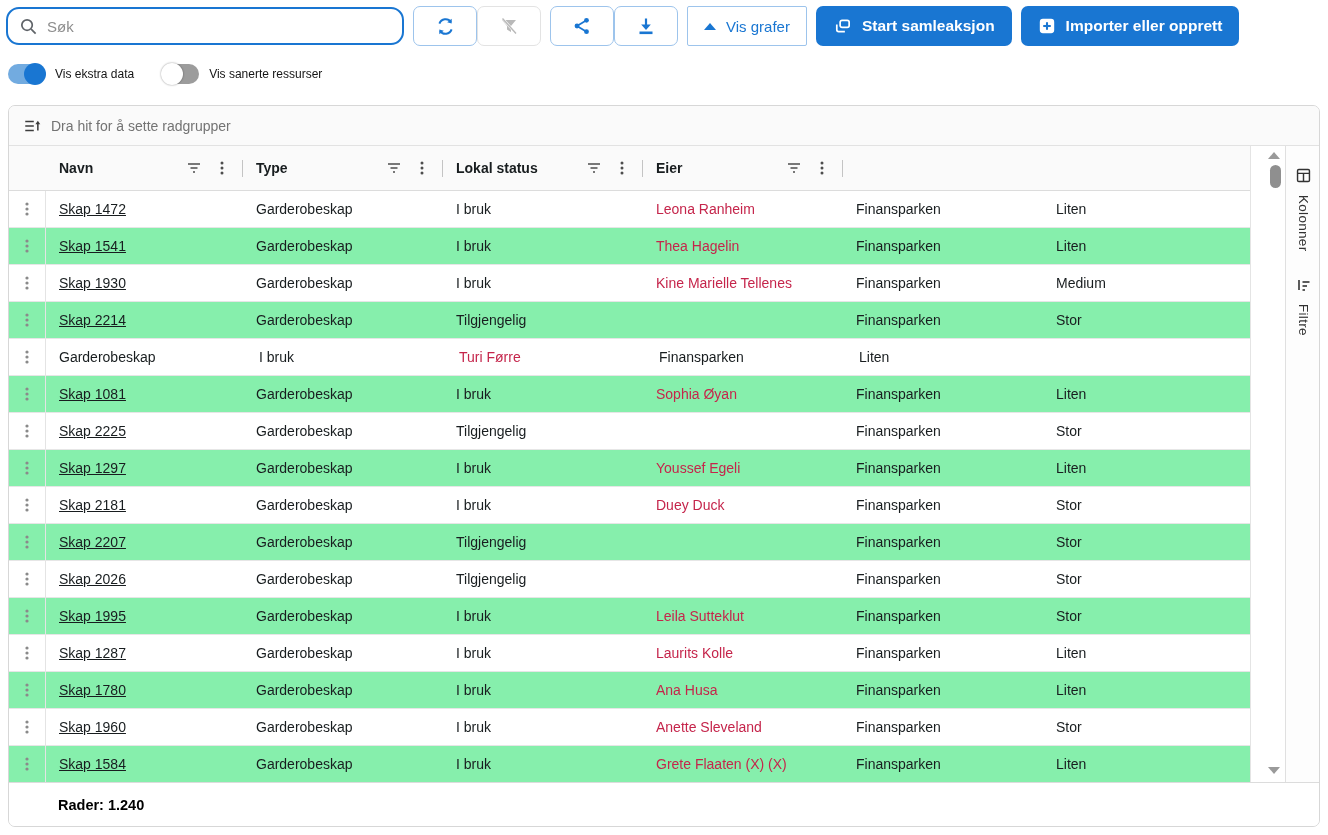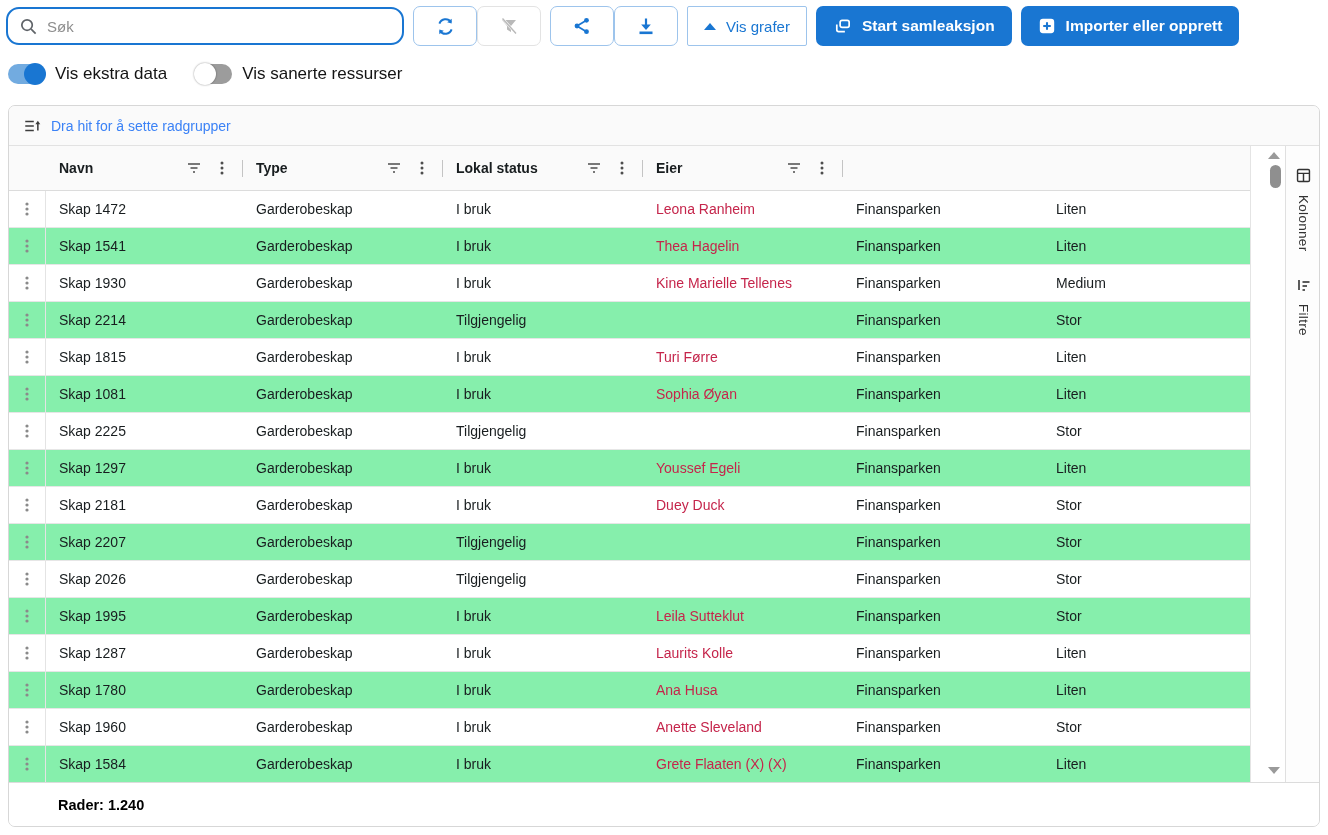--- a/index.html
+++ b/index.html
@@ -24,27 +24,27 @@
     border-bottom:7px solid var(--accent); }
 
   
   .toggles { display:flex; align-items:center; margin:16px 0 0 8px; height:24px; gap:10px; }
   .switch { width:37px; height:20px; border-radius:11px; position:relative; flex:none; cursor:pointer; }
   .switch.on  { background:#72abe0; }
   .switch.on  .knob { position:absolute; right:-1px; top:-1px; width:22px; height:22px; border-radius:50%; background:var(--accent); }
   .switch.off { background:#9c9c9c; }
   .switch.off .knob { position:absolute; left:-1px; top:-1px; width:22px; height:22px; border-radius:50%;
     background:#fff; box-shadow:0 0 2px rgba(0,0,0,.45); }
-  .toggle-label { font-size:17px; color:#141414; margin-right:18px; }
+  .toggle-label { font-size:12px; color:#141414; margin-right:18px; }
 
   
   .panel { margin:19px 8px 0 8px; height:722px; border:1px solid #d7d7d7; border-radius:7px;
     background:#fff; display:flex; flex-direction:column; overflow:hidden; }
   .row-group-bar { height:40px; flex:none; background:#fafafa; border-bottom:1px solid #e2e2e2;
-    display:flex; align-items:center; gap:10px; padding-left:14px; font-size:14px; color:#3b82f6; }
+    display:flex; align-items:center; gap:10px; padding-left:14px; font-size:14px; color:#737373; }
   .row-group-bar .rg-icon { color:#3c3c3c; display:flex; }
 
   .panel-main { flex:1; display:flex; min-height:0; }
   .grid-area { width:1242px; flex:none; display:flex; flex-direction:column; border-right:1px solid #e4e4e4; }
 
   .header-row { height:45px; flex:none; display:flex; align-items:stretch; background:#fafafa; border-bottom:1px solid #dcdcdc; }
   .h-handle { width:37px; flex:none; }
   .h-cell { width:200px; flex:none; display:flex; align-items:center; padding:0 14px 0 13px; position:relative; }
   .h-cell.first { width:197px; }
   .h-cell.last { flex:1; }
@@ -52,21 +52,21 @@
   .h-label { font-size:14px; font-weight:bold; color:#181d1f; flex:1; }
   .h-ico { display:flex; color:#4d4d4d; cursor:pointer; }
   .h-ico + .h-ico { margin-left:13px; }
 
   .rows { flex:1; overflow:hidden; }
   .row { height:37px; display:flex; align-items:stretch; background:#fff; border-bottom:1px solid #e6e6e6; }
   .row.alt { background:#86efac; }
   .cell-handle { width:37px; flex:none; border-right:1px solid #e4e4e4; display:flex; align-items:center; justify-content:center; color:#8a8a8a; cursor:grab; }
   .cell { width:200px; flex:none; display:flex; align-items:center; padding:0 8px 0 13px;
     font-size:14px; white-space:nowrap; overflow:hidden; }
-  .cell.first { width:197px; }
+  .cell.first { width:197px;text-decoration:underline; }
   .cell.last { flex:1; }
   .owner-link { color:var(--owner-red); cursor:pointer; }
 
   
   .vscroll { width:34px; flex:none; display:flex; flex-direction:column; align-items:flex-end; padding:4px 4px 4px 0; position:relative; }
   .arr-up { width:0; height:0; border-left:6px solid transparent; border-right:6px solid transparent;
     border-bottom:7px solid #9a9a9a; margin:2px 1px 6px 0; cursor:pointer; }
   .vthumb { width:11px; height:23px; border-radius:6px; background:#8f8f8f; cursor:pointer; }
   .arr-down { position:absolute; bottom:8px; right:5px; width:0; height:0; border-left:6px solid transparent;
     border-right:6px solid transparent; border-top:7px solid #9a9a9a; cursor:pointer; }
@@ -331,21 +331,20 @@
             <div class="cell last">Stor</div>
           </div>
           <div class="row">
             <div class="cell-handle">
               <svg width="14" height="18" viewBox="0 0 14 18" fill="currentColor">
                 <circle cx="7" cy="4" r="1.6"></circle>
                 <circle cx="7" cy="9" r="1.6"></circle>
                 <circle cx="7" cy="14" r="1.6"></circle>
               </svg>
             </div>
-            <div class="cell first">Skap 1815</div>
             <div class="cell">Garderobeskap</div>
             <div class="cell">I bruk</div>
             <div class="cell">
               <span class="owner-link">Turi Førre</span>
             </div>
             <div class="cell">Finansparken</div>
             <div class="cell last">Liten</div>
           </div>
           <div class="row alt">
             <div class="cell-handle">

